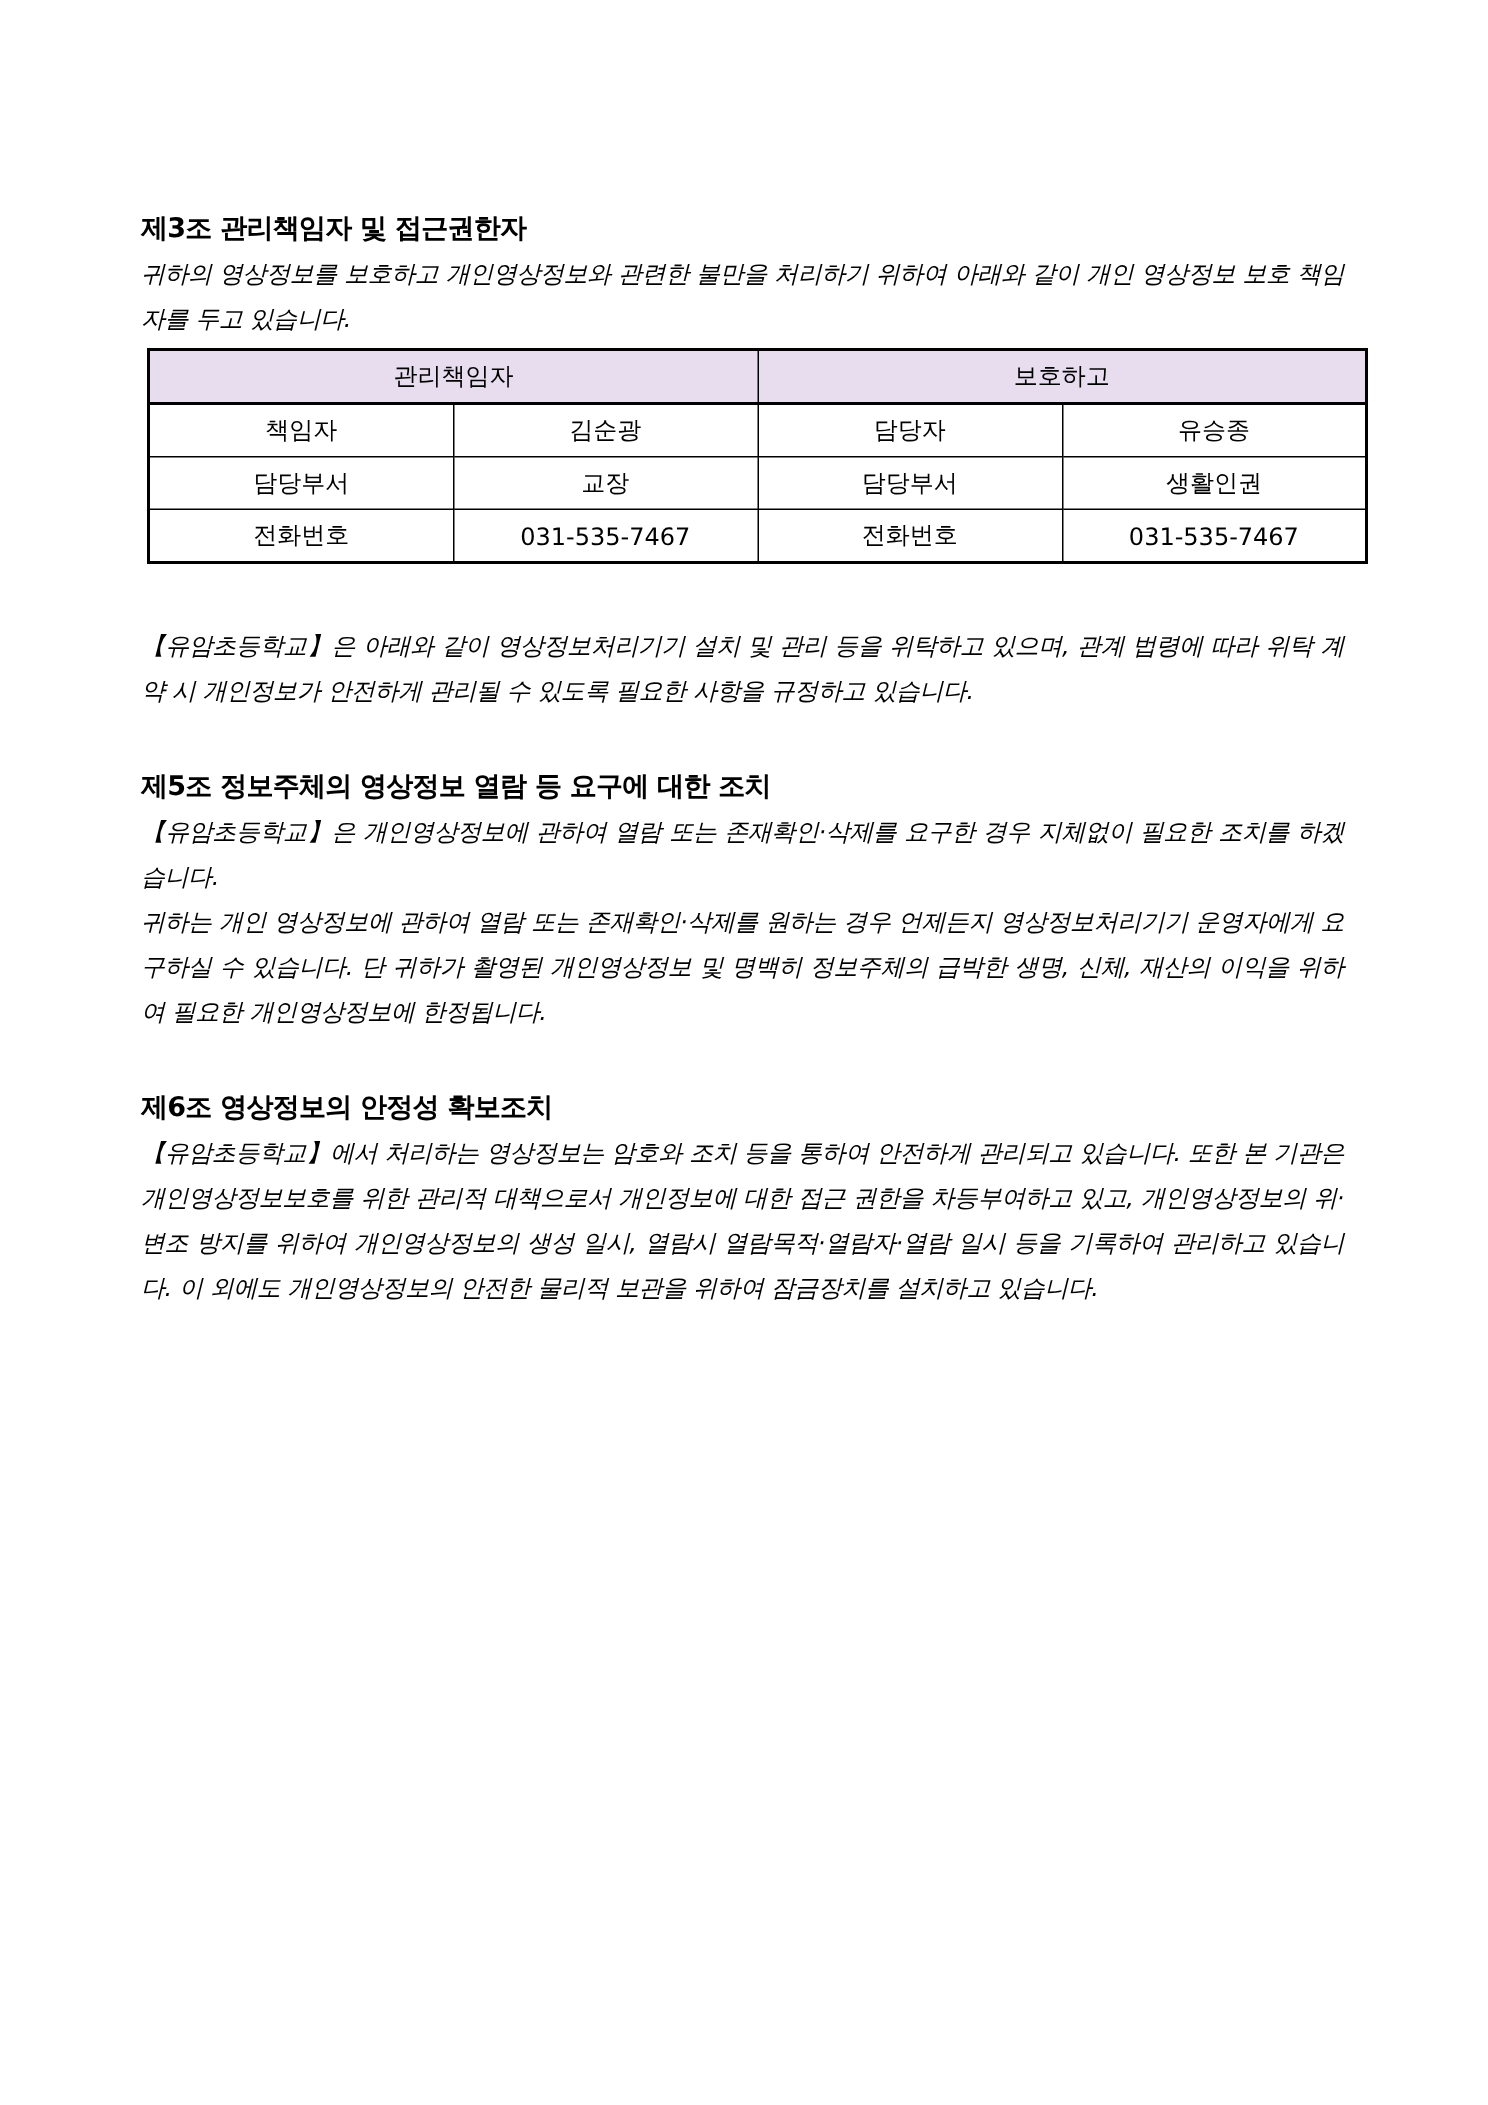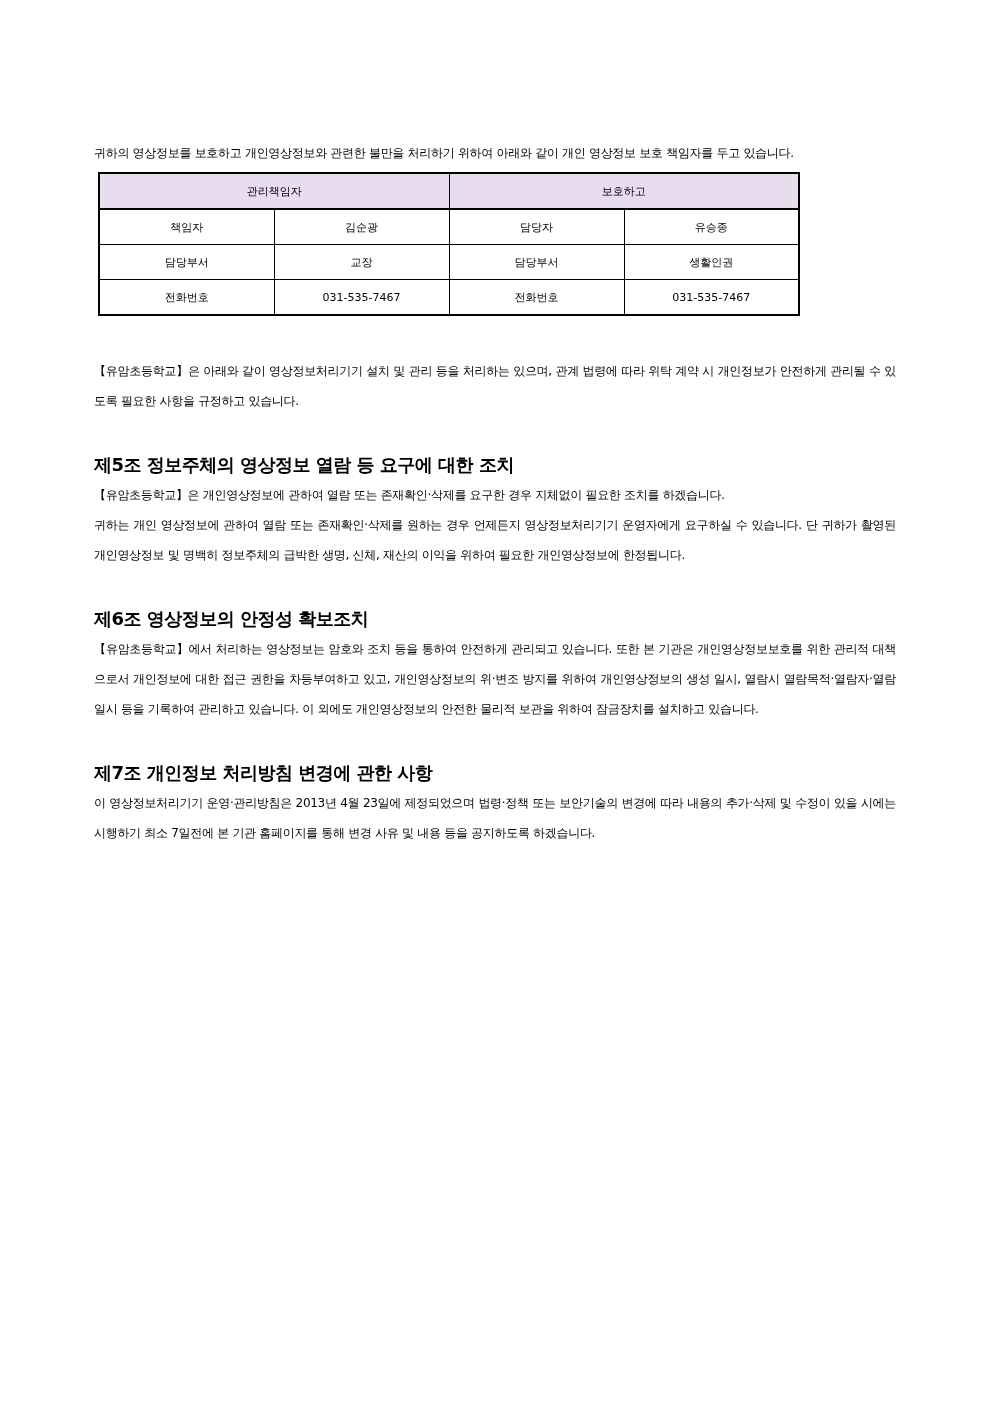--- a/index.html
+++ b/index.html
@@ -1,32 +1,33 @@
 <!DOCTYPE html>
 <html><head>
   <meta charset="utf-8">
   <style>
     html, body { margin: 0; padding: 0; background: #ffffff; }
     body { width: 992px; height: 1403px; position: relative; font-family: "DejaVu Sans", sans-serif; color: #000; }
     .page { position: absolute; left: 94px; top: 138px; width: 802px; }
     .heading { font-size: 18px; font-weight: bold; margin: 0; height: 30px; line-height: 30px; letter-spacing: -0.5px; }
-    .para { font-size: 12px; line-height: 30px; margin: 0; text-align: justify; letter-spacing: -0.3px; }
+    .para { font-size: 16px; line-height: 30px; margin: 0; text-align: justify; letter-spacing: -0.3px; font-style: italic; }
     .section { margin-bottom: 0; }
     .gap { height: 34px; }
-    table.info { border-collapse: collapse; width: 702px; margin: 4px 0 0 4px; border: 2px solid #000; font-size: 11px; }
+    table.info { border-collapse: collapse; width: 814px; margin: 4px 0 0 4px; border: 2px solid #000; font-size: 16px; }
     table.info td { border: 1px solid #000; text-align: center; height: 34px; padding: 0; }
     table.info tr.head td { background: #e8dcef; border-bottom: 2px solid #000; height: 34px; }
     table.info td.col { width: 25%; }
   </style>
 </head>
 <body>
 
 <div class="page">
 
   <div class="section">
+    <h2 class="heading">제3조 관리책임자 및 접근권한자</h2>
     <p class="para">귀하의 영상정보를 보호하고 개인영상정보와 관련한 불만을 처리하기 위하여 아래와 같이 개인 영상정보 보호 책임자를 두고 있습니다.</p>
     <table class="info">
       <tbody>
           <tr class="head">
         <td colspan="2">관리책임자</td>
         <td colspan="2">보호하고</td>
       </tr>
       <tr>
         <td class="col">책임자</td>
         <td class="col">김순광</td>
@@ -45,38 +46,34 @@
         <td>전화번호</td>
         <td>031-535-7467</td>
       </tr>
     </tbody>
       </table>
   </div>
 
   <div class="gap" style="height:40px"></div>
 
   <div class="section">
-    <p class="para">【유암초등학교】은 아래와 같이 영상정보처리기기 설치 및 관리 등을 처리하는 있으며, 관계 법령에 따라 위탁 계약 시 개인정보가 안전하게 관리될 수 있도록 필요한 사항을 규정하고 있습니다.</p>
+    <p class="para">【유암초등학교】은 아래와 같이 영상정보처리기기 설치 및 관리 등을 위탁하고 있으며, 관계 법령에 따라 위탁 계약 시 개인정보가 안전하게 관리될 수 있도록 필요한 사항을 규정하고 있습니다.</p>
   </div>
 
   <div class="gap"></div>
 
   <div class="section">
     <h2 class="heading">제5조 정보주체의 영상정보 열람 등 요구에 대한 조치</h2>
     <p class="para">【유암초등학교】은 개인영상정보에 관하여 열람 또는 존재확인·삭제를 요구한 경우 지체없이 필요한 조치를 하겠습니다.</p>
     <p class="para">귀하는 개인 영상정보에 관하여 열람 또는 존재확인·삭제를 원하는 경우 언제든지 영상정보처리기기 운영자에게 요구하실 수 있습니다. 단 귀하가 촬영된 개인영상정보 및 명백히 정보주체의 급박한 생명, 신체, 재산의 이익을 위하여 필요한 개인영상정보에 한정됩니다.</p>
   </div>
 
   <div class="gap"></div>
 
   <div class="section">
     <h2 class="heading">제6조 영상정보의 안정성 확보조치</h2>
     <p class="para">【유암초등학교】에서 처리하는 영상정보는 암호와 조치 등을 통하여 안전하게 관리되고 있습니다. 또한 본 기관은 개인영상정보보호를 위한 관리적 대책으로서 개인정보에 대한 접근 권한을 차등부여하고 있고, 개인영상정보의 위·변조 방지를 위하여 개인영상정보의 생성 일시, 열람시 열람목적·열람자·열람 일시 등을 기록하여 관리하고 있습니다. 이 외에도 개인영상정보의 안전한 물리적 보관을 위하여 잠금장치를 설치하고 있습니다.</p>
   </div>
 
   <div class="gap"></div>
 
-  <div class="section">
-    <h2 class="heading">제7조 개인정보 처리방침 변경에 관한 사항</h2>
-    <p class="para">이 영상정보처리기기 운영·관리방침은 2013년 4월 23일에 제정되었으며 법령·정책 또는 보안기술의 변경에 따라 내용의 추가·삭제 및 수정이 있을 시에는 시행하기 최소 7일전에 본 기관 홈페이지를 통해 변경 사유 및 내용 등을 공지하도록 하겠습니다.</p>
-  </div>
 
 </div>
 
 </body></html>

